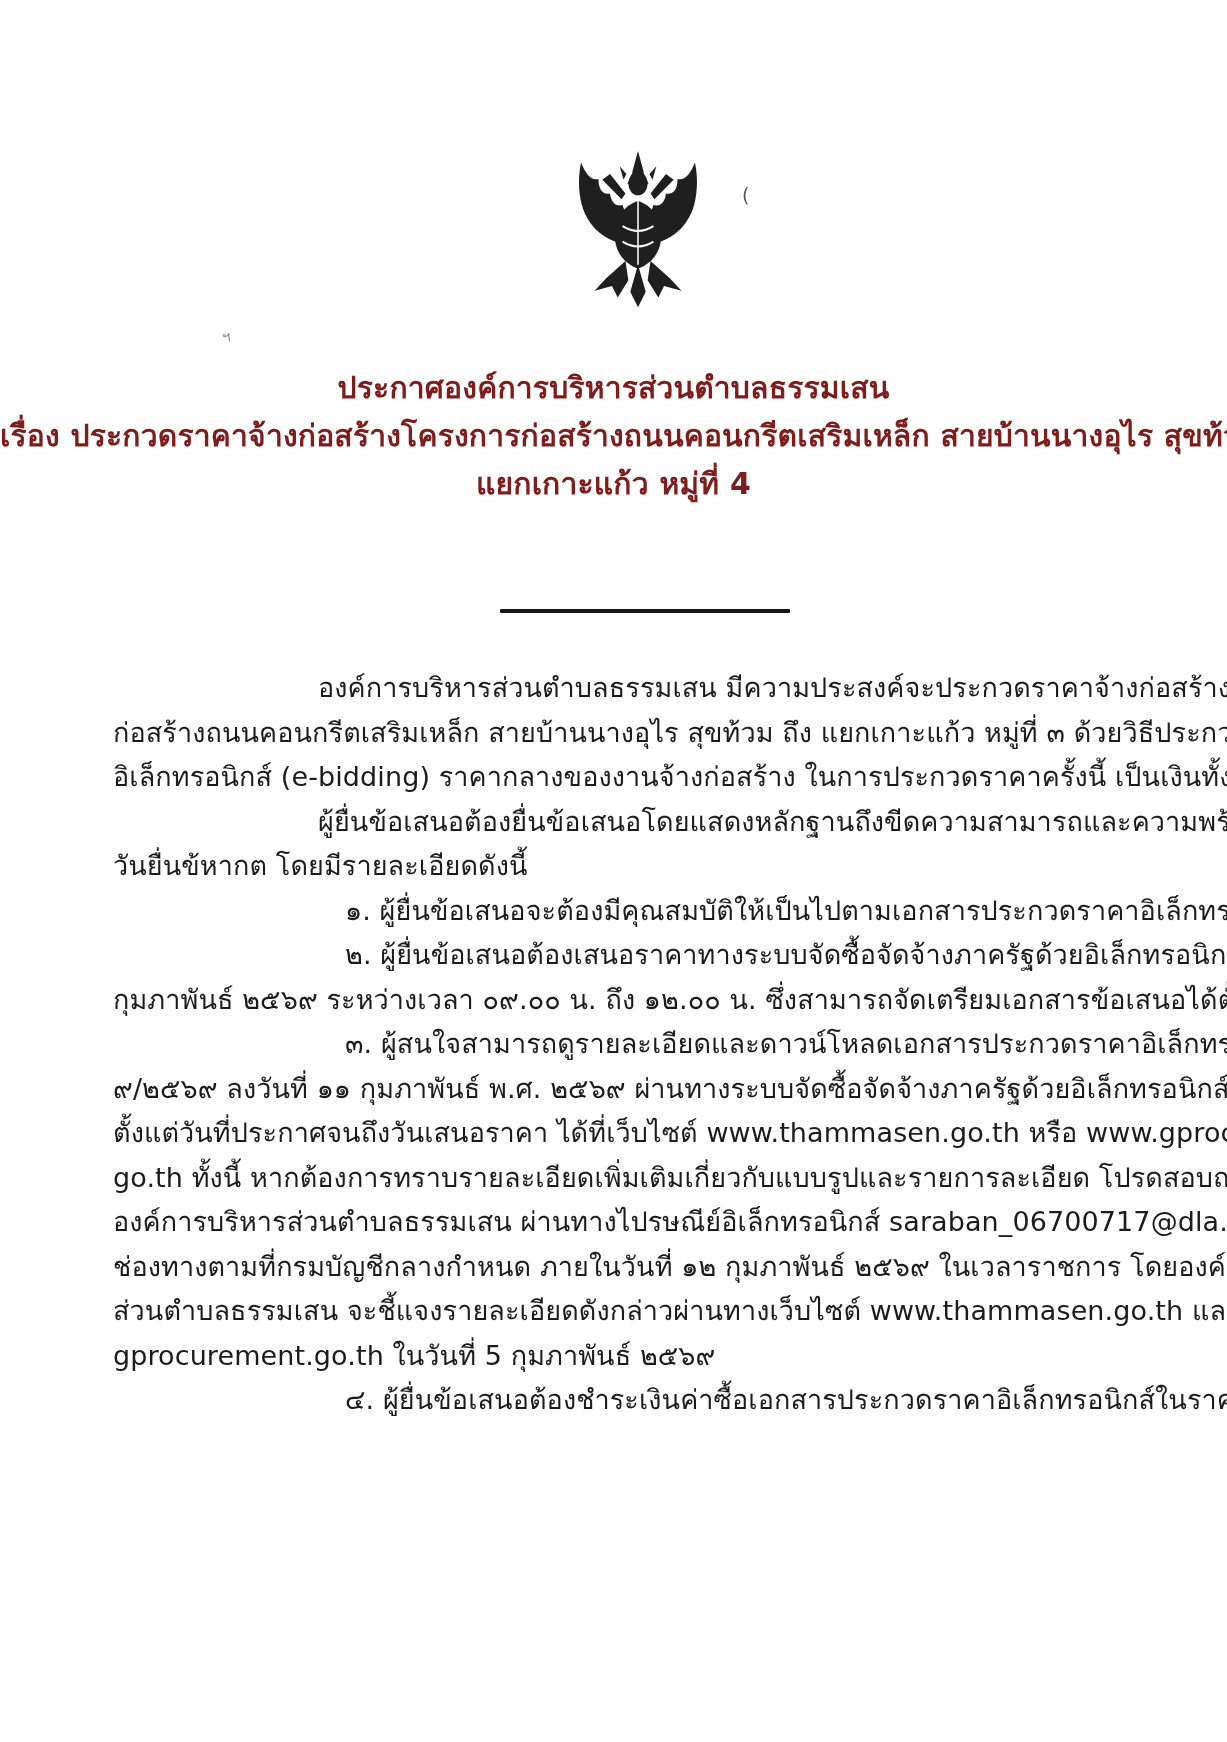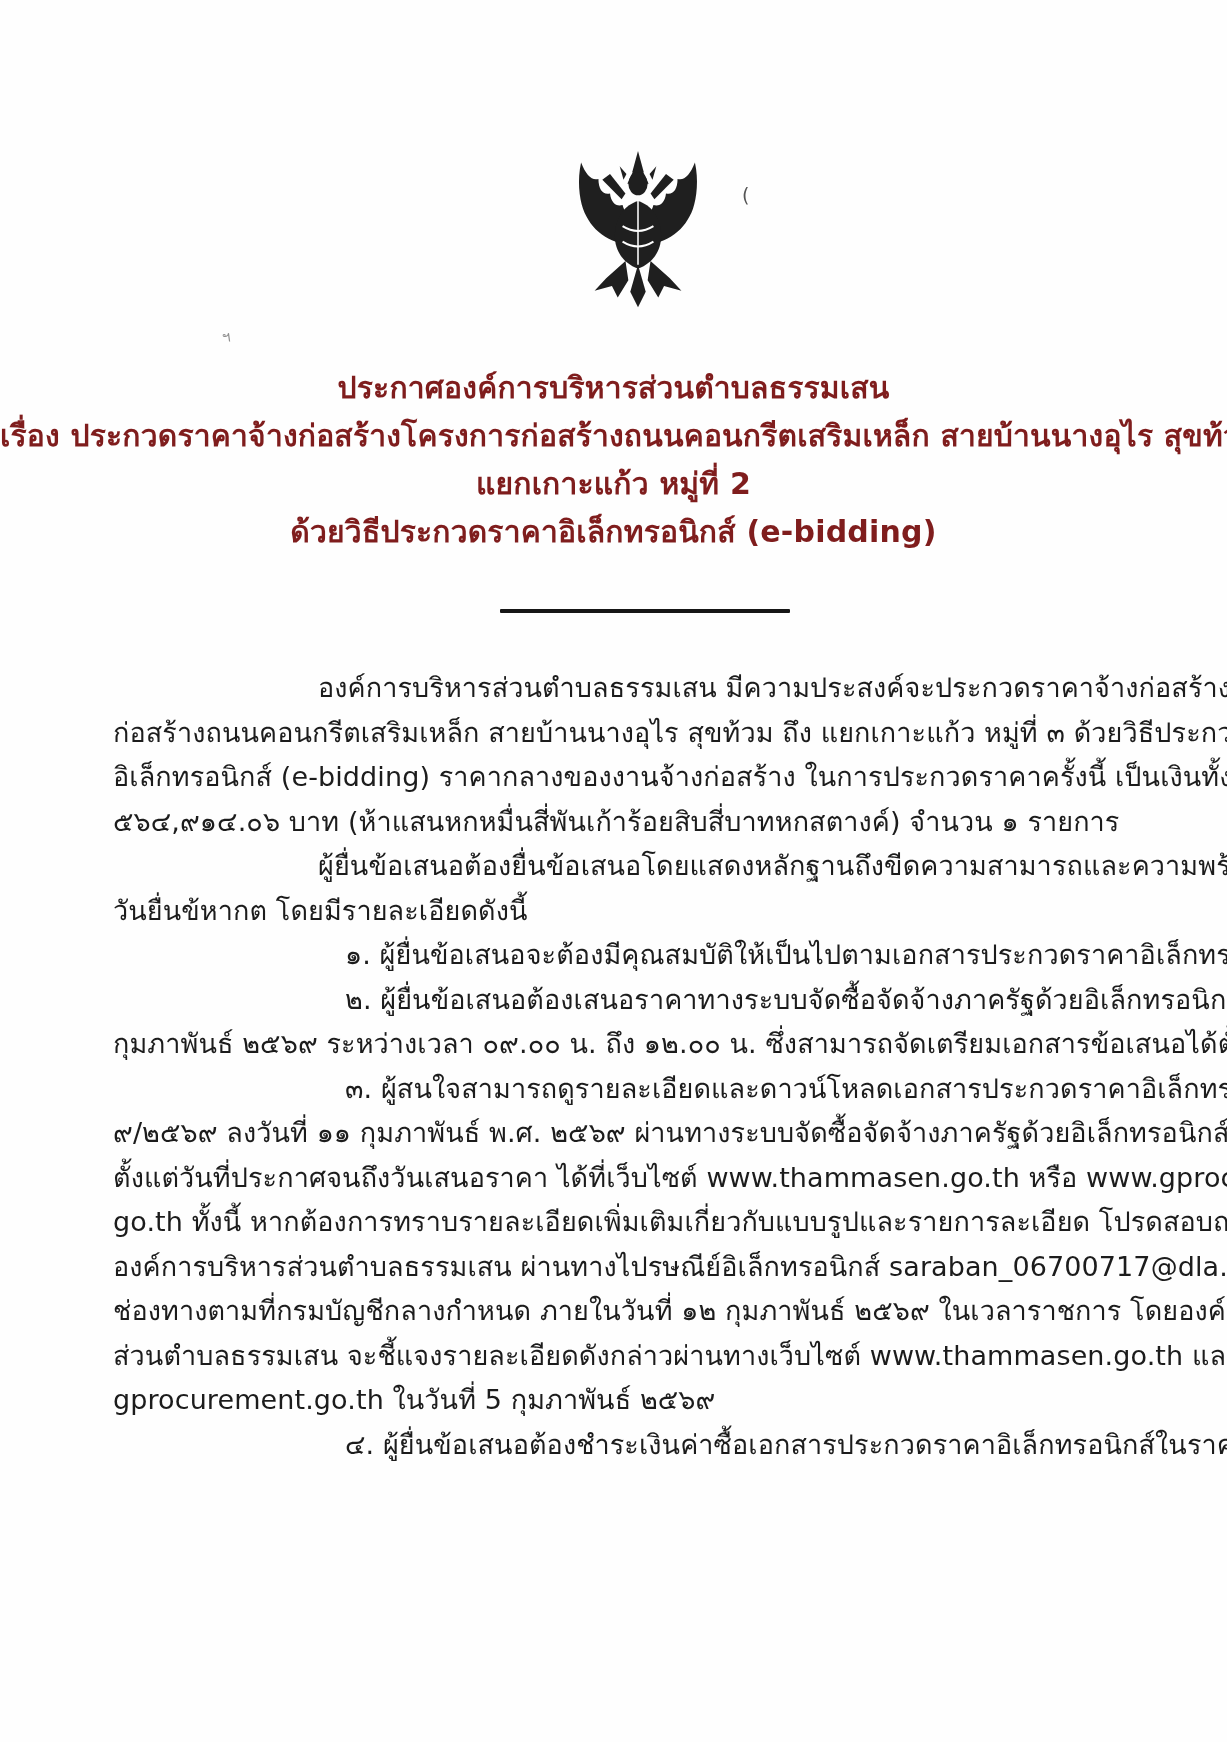--- a/index.html
+++ b/index.html
@@ -114,31 +114,29 @@
       </g>
     </svg>
   </div>
 
   <span class="artifact a1">ฯ</span>
   <span class="artifact a2">(</span>
 
   <div class="title-block">
     <div class="t-line">ประกาศองค์การบริหารส่วนตำบลธรรมเสน</div>
     <div class="t-line">เรื่อง ประกวดราคาจ้างก่อสร้างโครงการก่อสร้างถนนคอนกรีตเสริมเหล็ก สายบ้านนางอุไร สุขท้วม ถึง</div>
-    <div class="t-line">แยกเกาะแก้ว หมู่ที่ 2</div>
-    <div class="t-line">ด้วยวิธีประกวดราคาอิเล็กทรอนิกส์ (e-bidding)</div>
+    <div class="t-line">แยกเกาะแก้ว หมู่ที่ 4</div>
   </div>
 
   <div class="divider"></div>
 
   <div class="doc-body">
     <div class="line ind1">องค์การบริหารส่วนตำบลธรรมเสน มีความประสงค์จะประกวดราคาจ้างก่อสร้างโครงการ</div>
     <div class="line">ก่อสร้างถนนคอนกรีตเสริมเหล็ก สายบ้านนางอุไร สุขท้วม ถึง แยกเกาะแก้ว หมู่ที่ ๓ ด้วยวิธีประกวดราคา</div>
     <div class="line">อิเล็กทรอนิกส์ (e-bidding) ราคากลางของงานจ้างก่อสร้าง ในการประกวดราคาครั้งนี้ เป็นเงินทั้งสิ้น</div>
-    <div class="line">๕๖๔,๙๑๔.๐๖  บาท (ห้าแสนหกหมื่นสี่พันเก้าร้อยสิบสี่บาทหกสตางค์)  จำนวน ๑ รายการ</div>
     <div class="line ind1">ผู้ยื่นข้อเสนอต้องยื่นข้อเสนอโดยแสดงหลักฐานถึงขีดความสามารถและความพร้อมที่มีอยู่ใน</div>
     <div class="line">วันยื่นข้หากต โดยมีรายละเอียดดังนี้</div>
     <div class="line ind2">๑. ผู้ยื่นข้อเสนอจะต้องมีคุณสมบัติให้เป็นไปตามเอกสารประกวดราคาอิเล็กทรอนิกส์กำหนด</div>
     <div class="line ind2">๒. ผู้ยื่นข้อเสนอต้องเสนอราคาทางระบบจัดซื้อจัดจ้างภาครัฐด้วยอิเล็กทรอนิกส์ในวันที่ ๑๗</div>
     <div class="line">กุมภาพันธ์ ๒๕๖๙ ระหว่างเวลา ๐๙.๐๐ น. ถึง ๑๒.๐๐ น. ซึ่งสามารถจัดเตรียมเอกสารข้อเสนอได้ตั้งแต่วันที่</div>
     <div class="line ind2">๓. ผู้สนใจสามารถดูรายละเอียดและดาวน์โหลดเอกสารประกวดราคาอิเล็กทรอนิกส์เลขที่</div>
     <div class="line">๙/๒๕๖๙ ลงวันที่  ๑๑  กุมภาพันธ์  พ.ศ. ๒๕๖๙ ผ่านทางระบบจัดซื้อจัดจ้างภาครัฐด้วยอิเล็กทรอนิกส์ ได้</div>
     <div class="line">ตั้งแต่วันที่ประกาศจนถึงวันเสนอราคา ได้ที่เว็บไซต์ www.thammasen.go.th หรือ www.gprocurement.</div>
     <div class="line">go.th ทั้งนี้ หากต้องการทราบรายละเอียดเพิ่มเติมเกี่ยวกับแบบรูปและรายการละเอียด โปรดสอบถามมายัง</div>
     <div class="line">องค์การบริหารส่วนตำบลธรรมเสน ผ่านทางไปรษณีย์อิเล็กทรอนิกส์ saraban_06700717@dla.go.th หรือ</div>

